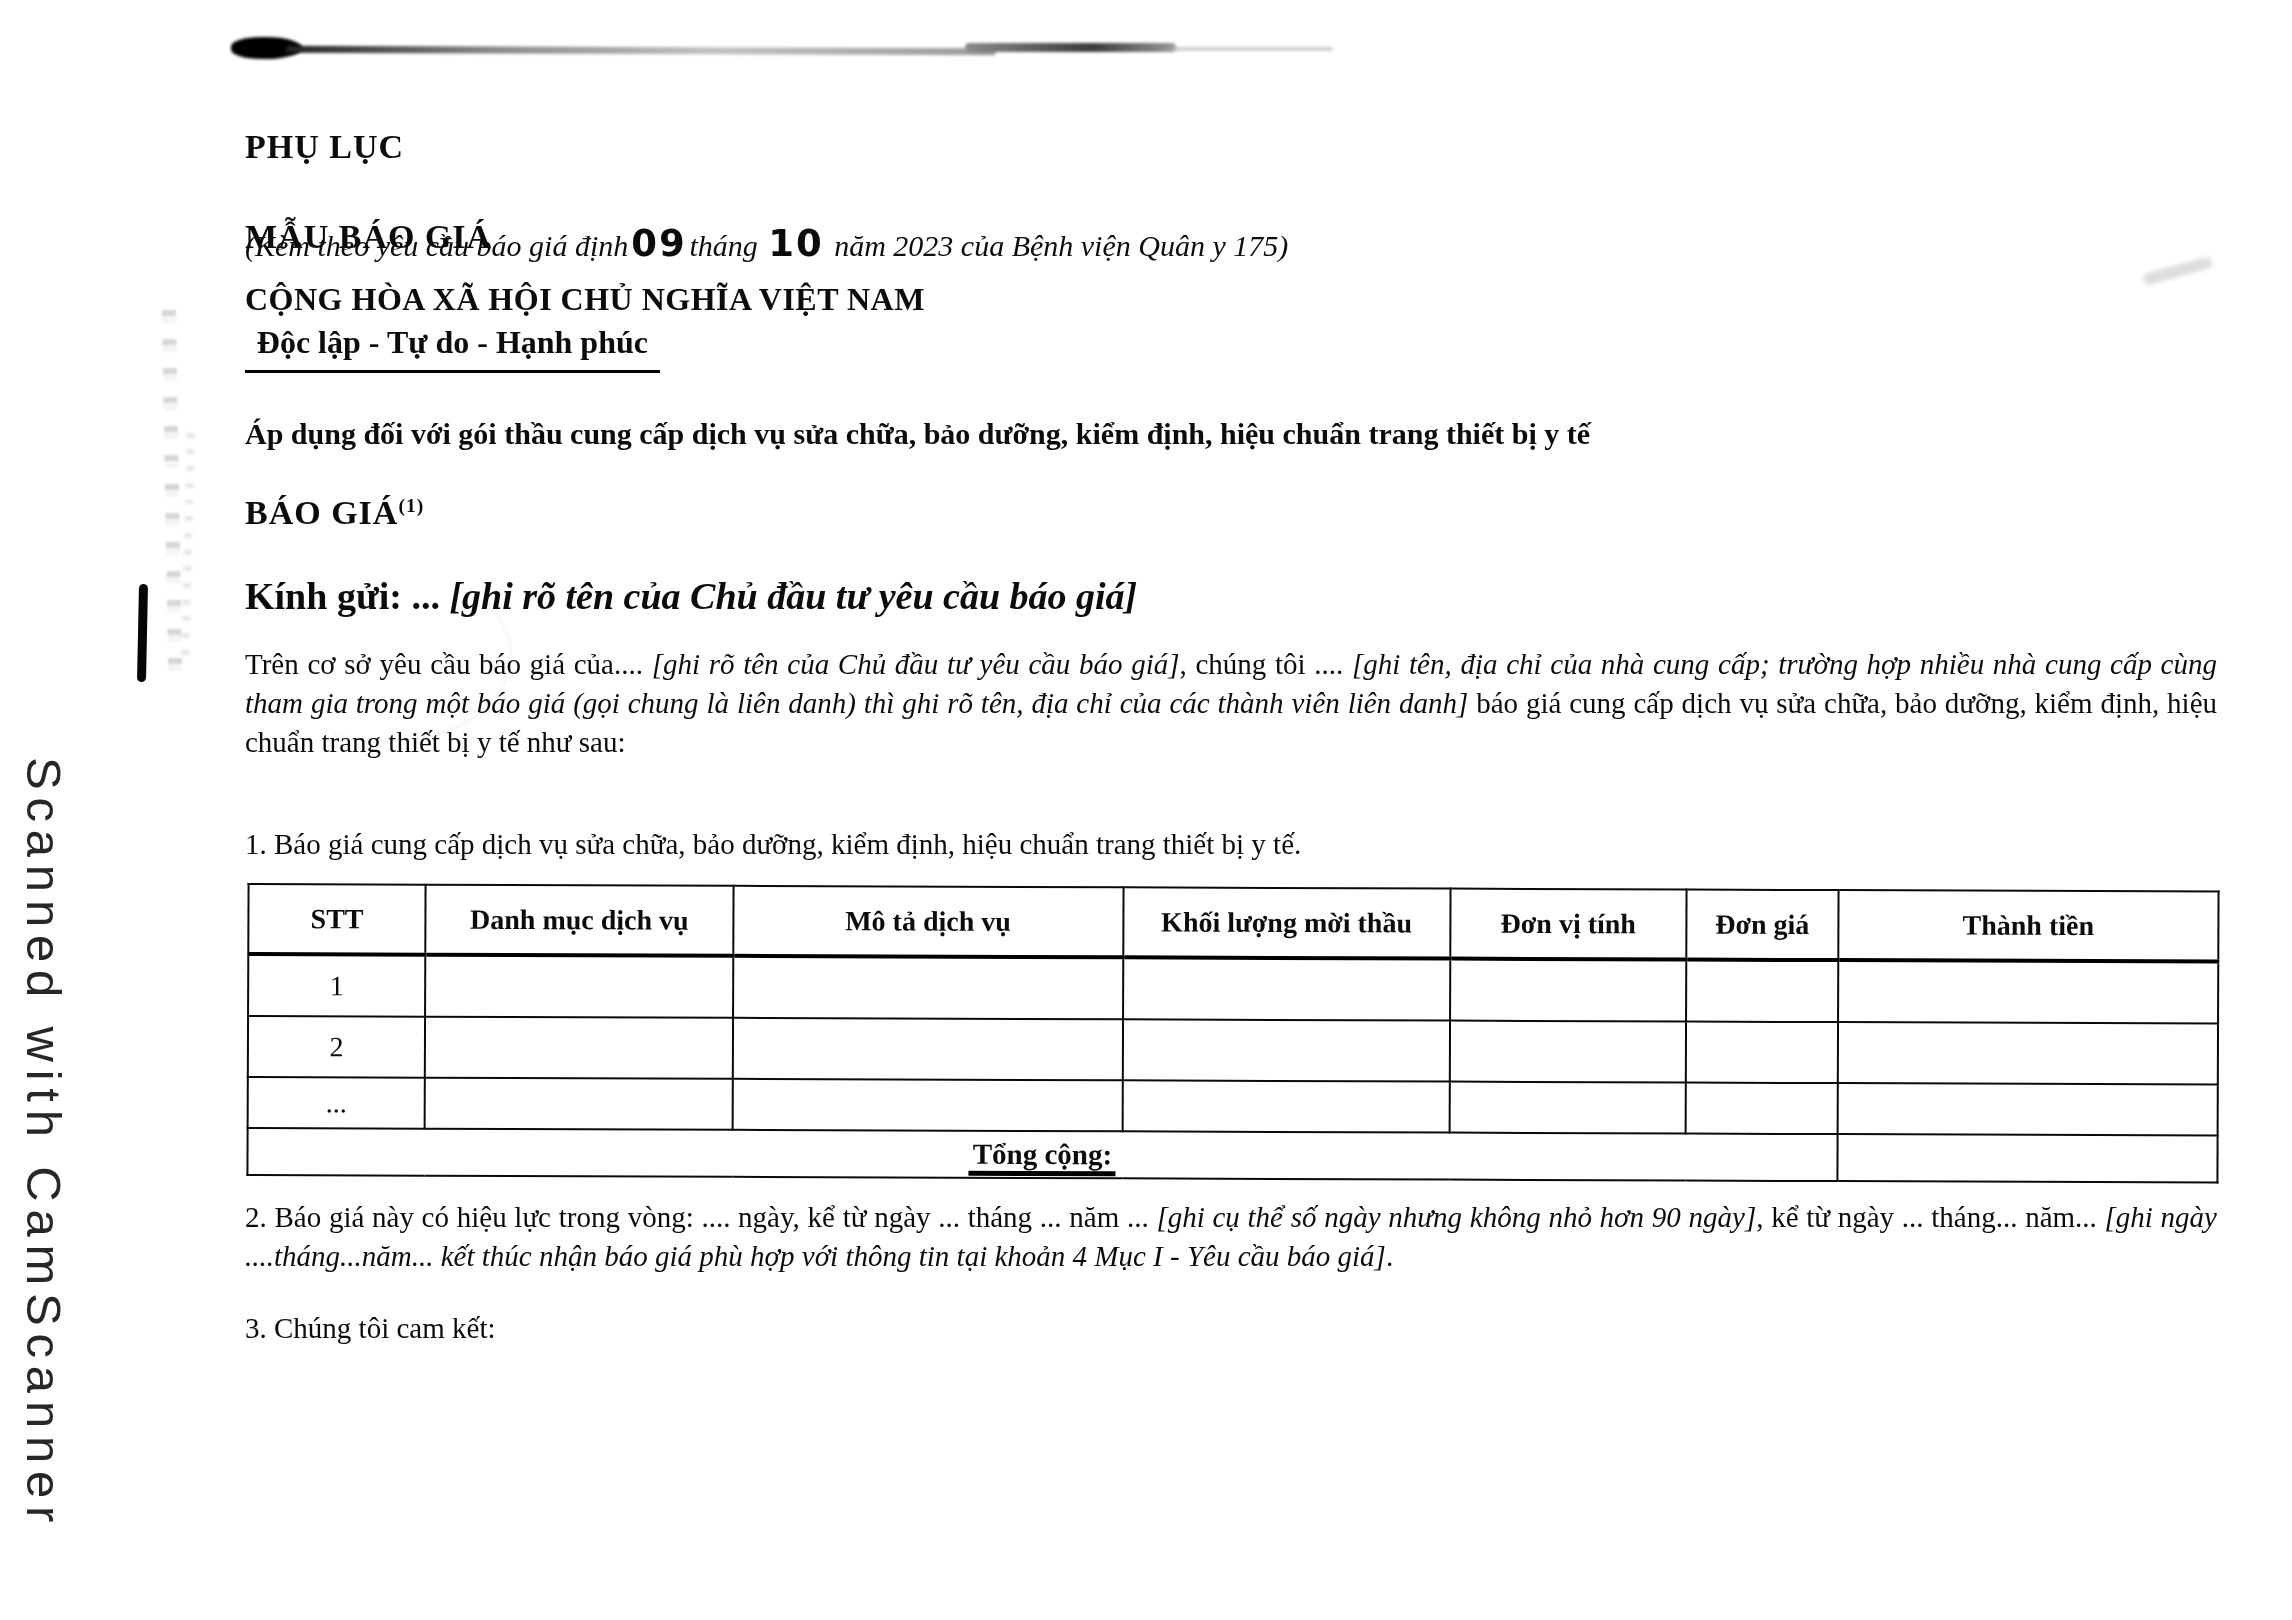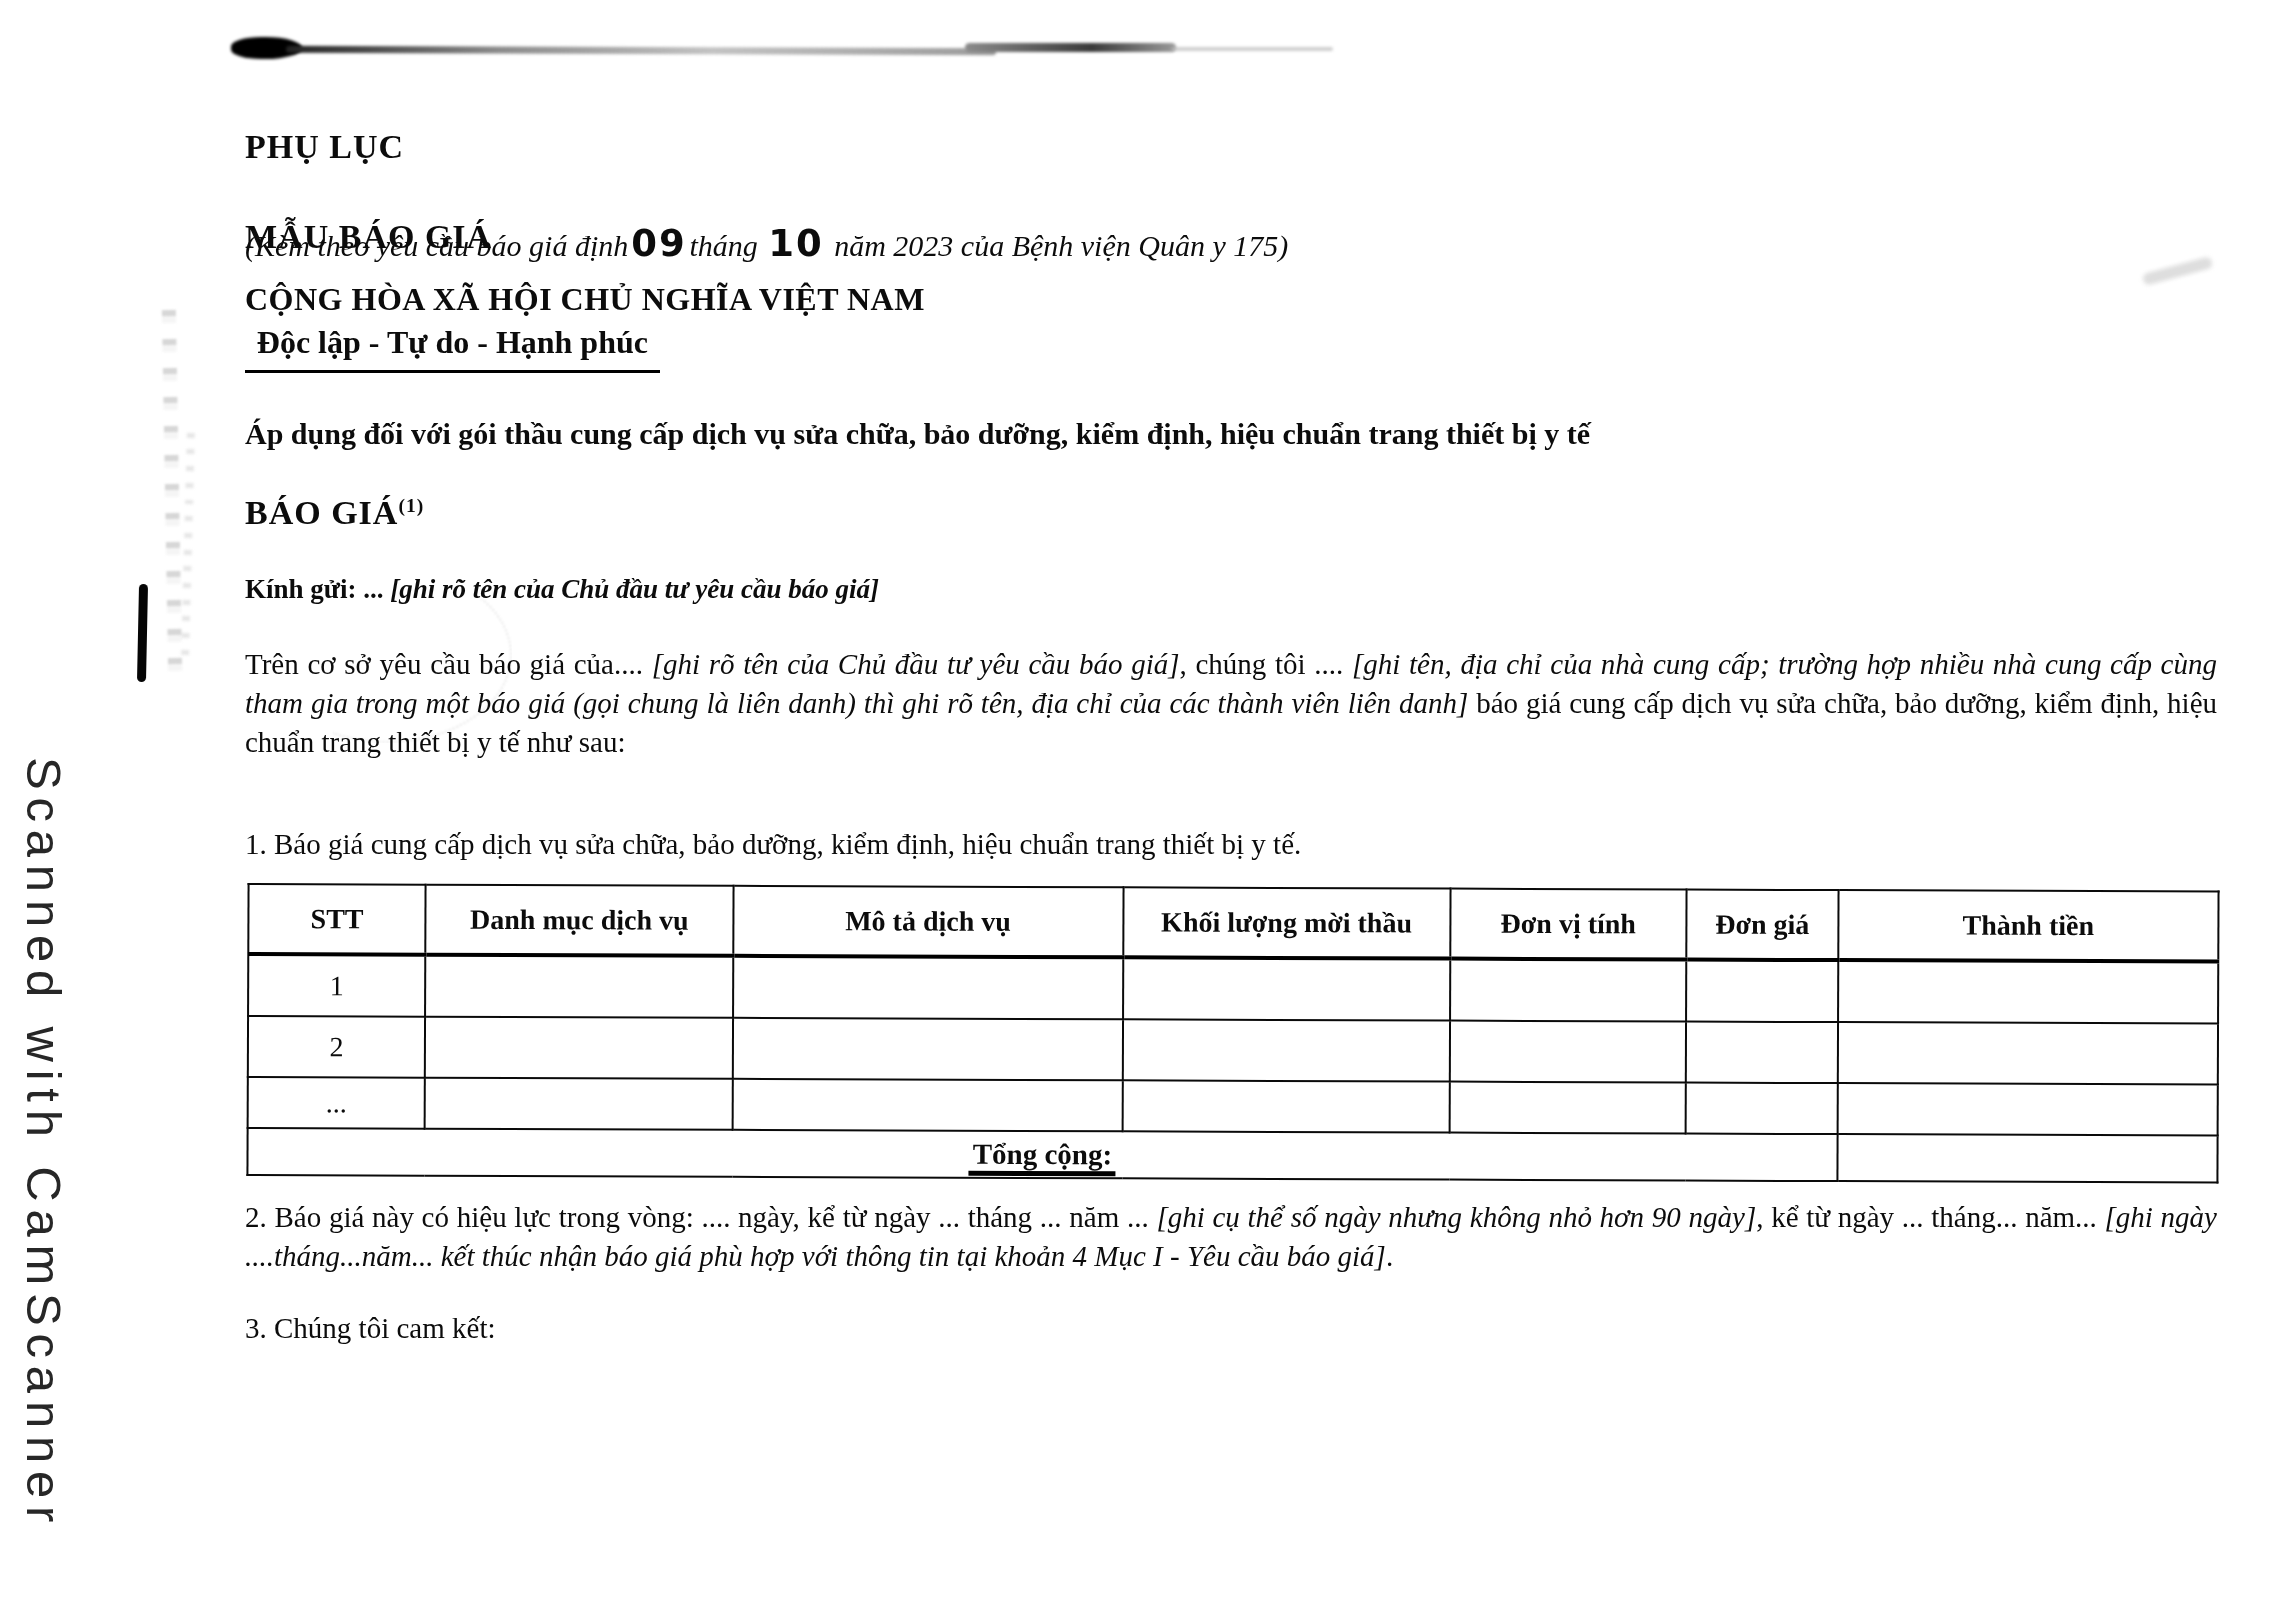--- a/index.html
+++ b/index.html
@@ -48,21 +48,21 @@
   .doc-col{position:absolute;left:245px;width:1980px;text-align:left;}
   .t-appendix{top:128px;font-size:34px;font-weight:bold;letter-spacing:1px;}
   .t-form{top:174px;font-size:34px;font-weight:bold;letter-spacing:1px;}
   .t-date{top:222px;font-size:30px;}
   .t-motto1{top:274px;font-size:32px;font-weight:bold;letter-spacing:0.5px;margin-top:7px;}
   .t-motto2{top:324px;font-size:32px;font-weight:bold;}
   .t-motto2 .ul{display:inline-block;border-bottom:3.9px solid #000;padding:0 11.8px 8.8px;}
   .t-scope{top:417px;font-size:30px;font-weight:bold;}
   .t-doctitle{top:494px;font-size:34px;font-weight:bold;letter-spacing:1px;}
   .t-doctitle sup{font-size:19.6px;font-weight:bold;}
-  .t-salut{top:574px;font-size:27px;font-weight:bold;}
+  .t-salut{top:574px;font-size:38px;font-weight:bold;}
 
   .block{position:absolute;left:245px;width:1972px;font-size:29px;line-height:39px;}
   .intro{top:645px;text-align:justify;}
   .h-sec{font-size:29px;}
   .sec1{top:825px;}
   .sec2{top:1198px;text-align:justify;}
   .sec3{top:1309px;}
   .it{font-style:italic;}
   .bi{font-style:italic;font-weight:bold;}
   .hand{font-family:"DejaVu Sans","Liberation Sans",sans-serif;font-weight:700;font-style:normal;

